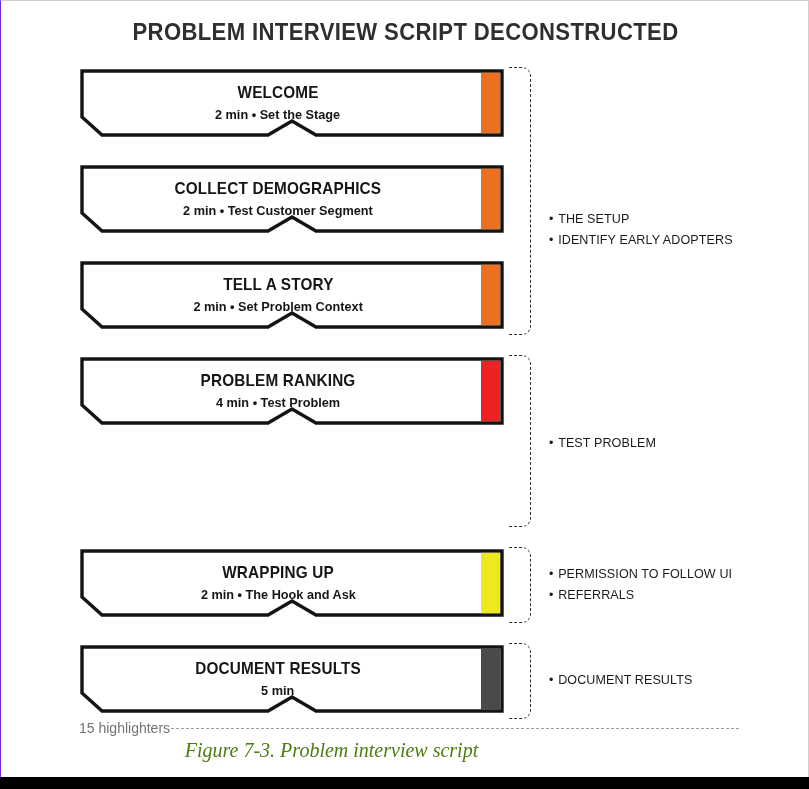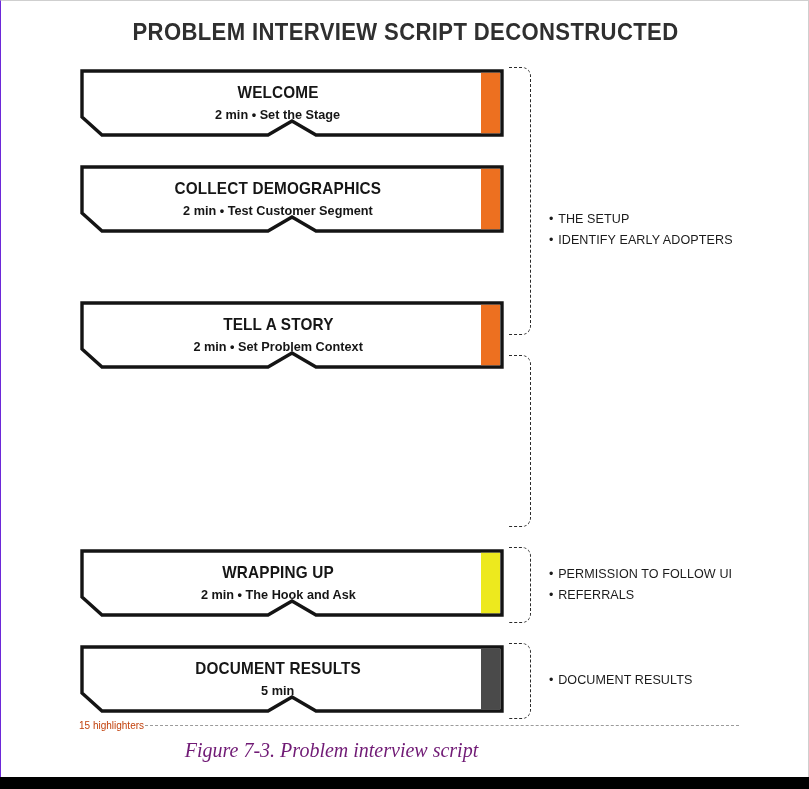--- a/index.html
+++ b/index.html
@@ -129,43 +129,43 @@
   
   #footnote {
     position: absolute;
     left: 78px;
     top: 719px;
     display: flex;
     align-items: center;
     width: 660px;
   }
   #footnote .fn-text {
-    font-size: 10px;
-    color: #c2410c;
+    font-size: 14px;
+    color: #737373;
     white-space: nowrap;
     font-family: "Liberation Sans", sans-serif;
   }
   #footnote .fn-rule {
     flex: 1;
     height: 0;
     border-top: 1.5px dashed #9b9b9b;
     margin-left: 1px;
   }
 
   
   #caption {
     position: absolute;
     left: 0;
     top: 738px;
     width: 661px;
     text-align: center;
     font-family: "Liberation Serif", serif;
     font-style: italic;
     font-size: 20px;
-    color: #701a75;
+    color: #4d7c0f;
   }
 </style>
 </head>
 <body>
 
 <div id="page">
 
   <div id="fig-title">PROBLEM INTERVIEW SCRIPT DECONSTRUCTED</div>
 
   <div class="bracket" style="top:66px;height:268px;"></div>
@@ -188,31 +188,41 @@
     <svg class="shape" viewBox="0 0 424 68" preserveAspectRatio="none">
       <path d="M2,2 L422,2 L422,66 L236,66 L212,52 L188,66 L22,66 L2,48 Z" fill="#ffffff" stroke="#141414" stroke-width="3.4" stroke-linejoin="miter"></path>
       <rect x="401" y="3.8" width="19" height="60.4" fill="#ED7020"></rect>
     </svg>
     <div class="labels">
       <div class="step-title">COLLECT DEMOGRAPHICS</div>
       <div class="step-sub">2 min • Test Customer Segment</div>
     </div>
   </div>
 
-  <div class="step" style="top:260px;margin-top:40px;">
+  <div class="step" style="top:260px;">
     <svg class="shape" viewBox="0 0 424 68" preserveAspectRatio="none">
       <path d="M2,2 L422,2 L422,66 L236,66 L212,52 L188,66 L22,66 L2,48 Z" fill="#ffffff" stroke="#141414" stroke-width="3.4" stroke-linejoin="miter"></path>
       <rect x="401" y="3.8" width="19" height="60.4" fill="#ED7020"></rect>
     </svg>
     <div class="labels">
       <div class="step-title">TELL A STORY</div>
       <div class="step-sub">2 min • Set Problem Context</div>
     </div>
   </div>
 
+  <div class="step" style="top:356px;">
+    <svg class="shape" viewBox="0 0 424 68" preserveAspectRatio="none">
+      <path d="M2,2 L422,2 L422,66 L236,66 L212,52 L188,66 L22,66 L2,48 Z" fill="#ffffff" stroke="#141414" stroke-width="3.4" stroke-linejoin="miter"></path>
+      <rect x="401" y="3.8" width="19" height="60.4" fill="#ED2224"></rect>
+    </svg>
+    <div class="labels">
+      <div class="step-title">PROBLEM RANKING</div>
+      <div class="step-sub">4 min • Test Problem</div>
+    </div>
+  </div>
 
 
   <div class="step" style="top:548px;">
     <svg class="shape" viewBox="0 0 424 68" preserveAspectRatio="none">
       <path d="M2,2 L422,2 L422,66 L236,66 L212,52 L188,66 L22,66 L2,48 Z" fill="#ffffff" stroke="#141414" stroke-width="3.4" stroke-linejoin="miter"></path>
       <rect x="401" y="3.8" width="19" height="60.4" fill="#EDE91E"></rect>
     </svg>
     <div class="labels">
       <div class="step-title">WRAPPING UP</div>
       <div class="step-sub">2 min • The Hook and Ask</div>
@@ -232,20 +242,25 @@
 
   <div class="notes" style="top:176px;margin-top:32px;">
     <div class="note-line">
       <span class="dot">•</span><span>THE SETUP</span>
     </div>
     <div class="note-line">
       <span class="dot">•</span><span>IDENTIFY EARLY ADOPTERS</span>
     </div>
   </div>
 
+  <div class="notes" style="top:432px;">
+    <div class="note-line">
+      <span class="dot">•</span><span>TEST PROBLEM</span>
+    </div>
+  </div>
 
   <div class="notes" style="top:563px;">
     <div class="note-line">
       <span class="dot">•</span><span>PERMISSION TO FOLLOW UI</span>
     </div>
     <div class="note-line">
       <span class="dot">•</span><span>REFERRALS</span>
     </div>
   </div>
 

